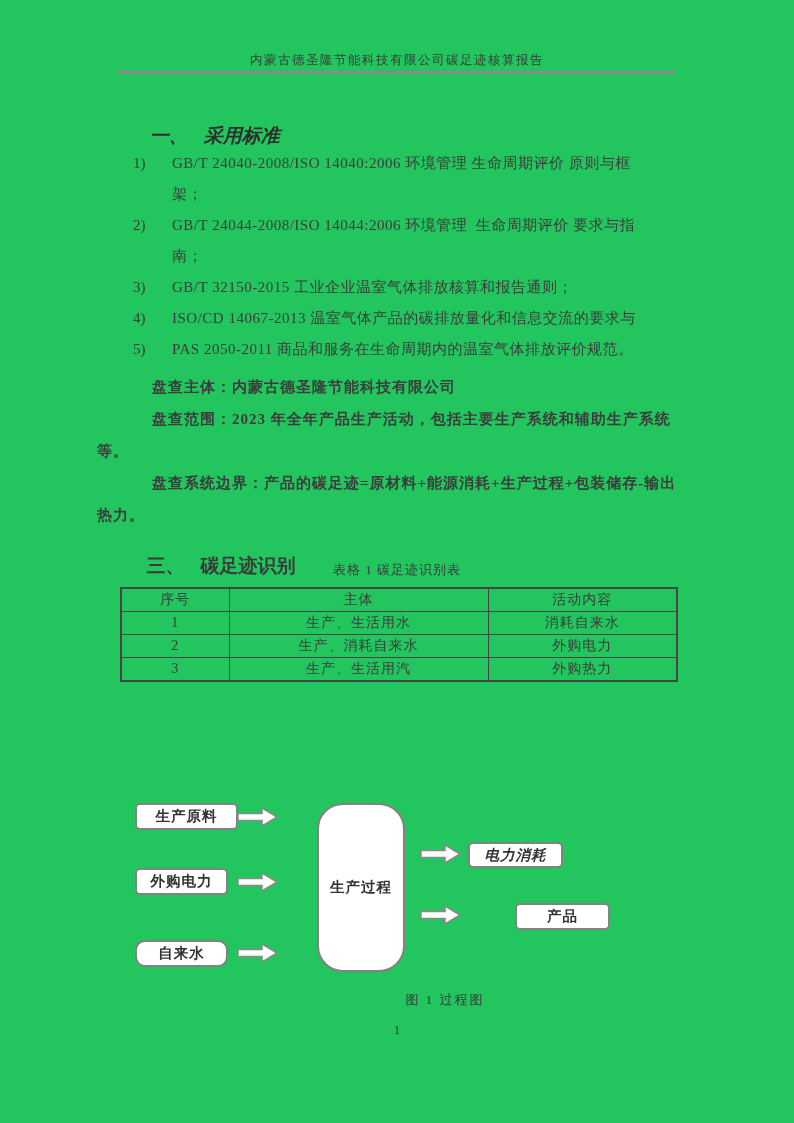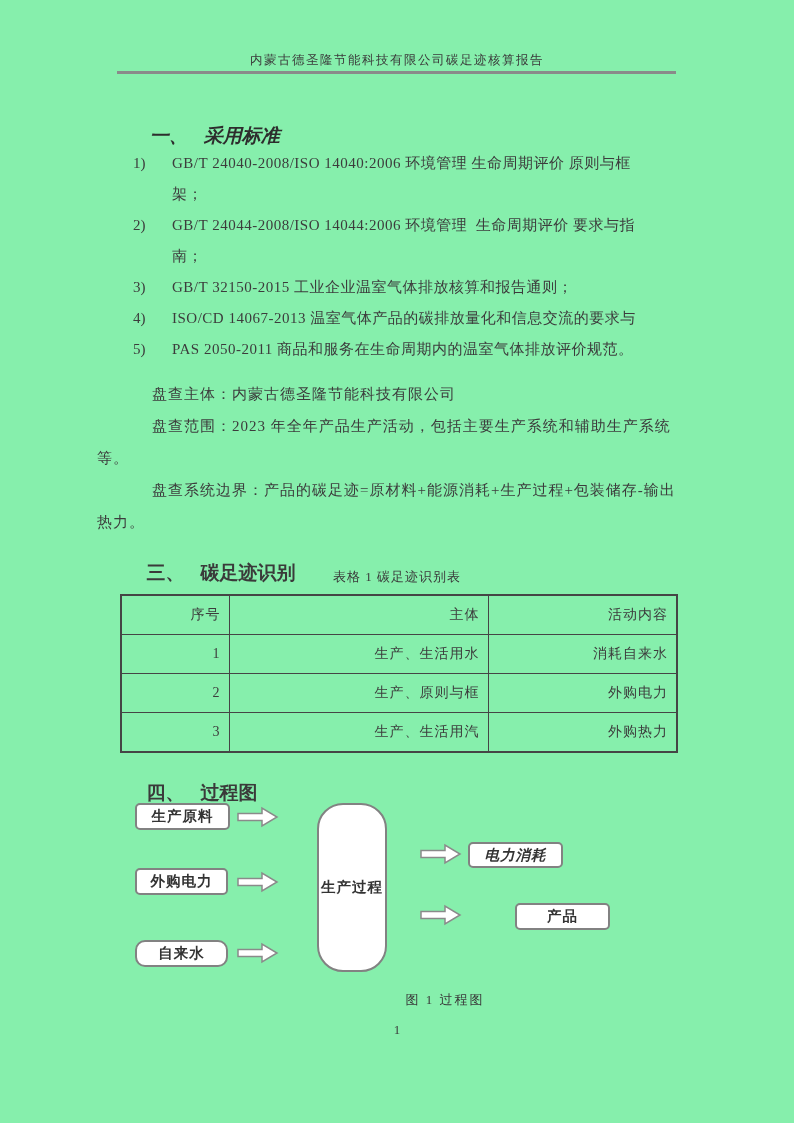--- a/index.html
+++ b/index.html
@@ -1,20 +1,20 @@
 <!DOCTYPE html>
 <html><head>
 <meta charset="utf-8">
 <style>
   html,body{margin:0;padding:0;background:#ffffff;}
   .page{
     position:relative;
     width:794px;height:1123px;
     margin:0 auto;
-    background:#86efac;
+    background:#22c55e;
     font-family:"Liberation Serif","DejaVu Serif",serif;
     color:#3c3c3c;
     overflow:hidden;
   }
   
   .header-title{
     padding-top:52px;
     text-align:center;
     font-size:12.5px;
     line-height:16px;
@@ -50,21 +50,21 @@
     line-height:31px;font-size:15px;color:#3c3c3c;
   }
   .std-line{
     padding-left:75px;
     line-height:31px;font-size:15px;
     letter-spacing:0.5px;
     white-space:pre;
     color:#3c3c3c;
   }
   
-  .bpara-block{margin-top:13px;}
+  .bpara-block{margin-top:6px;font-weight:bold;}
   .bpara-line{
     line-height:32px;font-size:15px;
     letter-spacing:1px;white-space:pre;
     color:#3c3c3c;
   }
   .bpara div:first-child{padding-left:55px;}
   
   .tbl-caption{
     margin-top:7px;height:16px;line-height:16px;
     text-align:center;font-size:13px;letter-spacing:1px;color:#3a3a3a;
@@ -72,42 +72,42 @@
   table.fp{
     margin:9px 0 0 23px;
     width:556px;
     border-collapse:collapse;
     border:2px solid #454545;
     table-layout:fixed;
   }
   table.fp th,table.fp td{
     border:1px solid #454545;
     height:22px;
-    text-align:right;
+    text-align:center;
     font-size:14px;font-weight:normal;
     letter-spacing:1px;
-    padding:8px;color:#3c3c3c;
+    padding:0;color:#3c3c3c;
   }
   
   .diagram{position:absolute;left:0;top:0;width:794px;height:1123px;}
   .dbox{
     position:absolute;
     box-sizing:border-box;
     border:2px solid #828282;
     border-radius:5px;
     background:#fff;
     font-family:"Liberation Sans","DejaVu Sans",sans-serif;
     font-weight:bold;font-size:14.5px;color:#333;
     display:flex;align-items:center;justify-content:center;
     letter-spacing:1px;
   }
-  .dbox.in1{left:135px;top:803px;width:95px;height:27px;}
+  .dbox.in1{left:135px;top:803px;width:103px;height:27px;}
   .dbox.in2{left:135px;top:868px;width:93px;height:27px;}
   .dbox.in3{left:135px;top:940px;width:93px;height:27px;border-radius:10px;}
-  .dbox.proc{left:317px;top:803px;width:70px;height:169px;border-radius:26px;}
+  .dbox.proc{left:317px;top:803px;width:88px;height:169px;border-radius:26px;}
   .dbox.out1{left:468px;top:842px;width:95px;height:26px;font-style:italic;}
   .dbox.out2{left:468px;top:903px;width:95px;height:27px;margin-left:47px;}
   .darrow{position:absolute;width:42px;height:22px;}
   .darrow.a1{left:237px;top:806px;}
   .darrow.a2{left:237px;top:871px;}
   .darrow.a3{left:237px;top:942px;}
   .darrow.a4{left:420px;top:843px;}
   .darrow.a5{left:420px;top:904px;}
   .fig-caption{
     position:absolute;left:0;top:991px;width:794px;
@@ -233,42 +233,39 @@
               <td>生产、生活用水</td>
 
               <td>消耗自来水</td>
 
           </tr>
 
           <tr>
 
               <td>2</td>
 
-              <td>生产、原则与框</td>
+              <td>生产、消耗自来水</td>
 
               <td>外购电力</td>
 
           </tr>
 
           <tr>
 
               <td>3</td>
 
               <td>生产、生活用汽</td>
 
               <td>外购热力</td>
 
           </tr>
 
       </tbody>
     </table>
 
-    <div class="sec-head serif h4">
-      <span class="sec-num">四、</span><span>过程图</span>
-    </div>
 
   </div>
 
   <div class="diagram">
 
     <div class="dbox in1">生产原料</div>
     <div class="dbox in2">外购电力</div>
     <div class="dbox in3">自来水</div>
 
     <span class="darrow a1">

